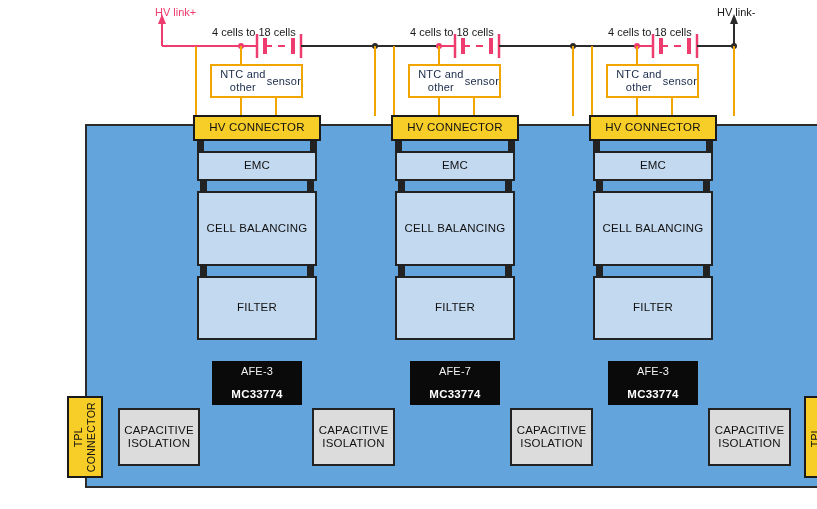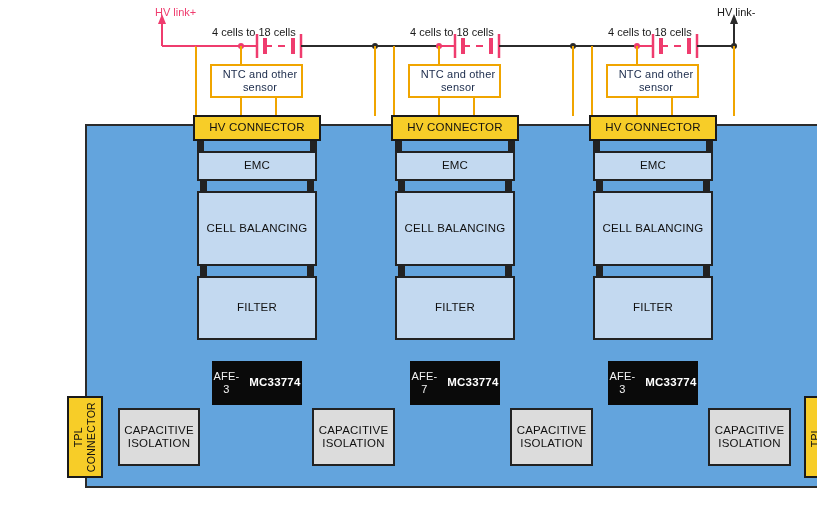--- a/index.html
+++ b/index.html
@@ -26,23 +26,23 @@
     border:2px solid #0369a1;
     display:flex;align-items:center;justify-content:center;
     text-align:center;
     font-size:11.5px;
     color:#111111;
     letter-spacing:.2px;
     line-height:1.15;
   }
   .blk-yellow{background:#f7cd28;border-color:#1a1a1a;font-size:11.5px;}
   .blk-lightblue{background:#c3d9f0;border-color:#222222;}
-  .blk-black{background:#0a0a0a;border-color:#0a0a0a;color:#ffffff;flex-direction:row;gap:10px;}
+  .blk-black{background:#0a0a0a;border-color:#0a0a0a;color:#ffffff;flex-direction:column;gap:10px;}
   .blk-gray{background:#dcdcdc;border-color:#222222;flex-direction:column;justify-content:center;}
-  .blk-ntc{background:#ffffff;border:2px solid #f0a500;color:#1a2a4a;font-size:11px;flex-direction:column;padding-left:7px;}
+  .blk-ntc{background:#ffffff;border:2px solid #f0a500;color:#1a2a4a;font-size:11px;flex-direction:row;padding-left:7px;}
 
   .afe-id{font-size:11px;font-weight:400;color:#f2f2f2;}
   .afe-pn{font-size:11.5px;font-weight:bold;color:#ffffff;}
 
   
   .blk-vert{
     background:#f7cd28;border:2px solid #1a1a1a;
     box-sizing:border-box;
     display:flex;align-items:center;justify-content:center;
   }

